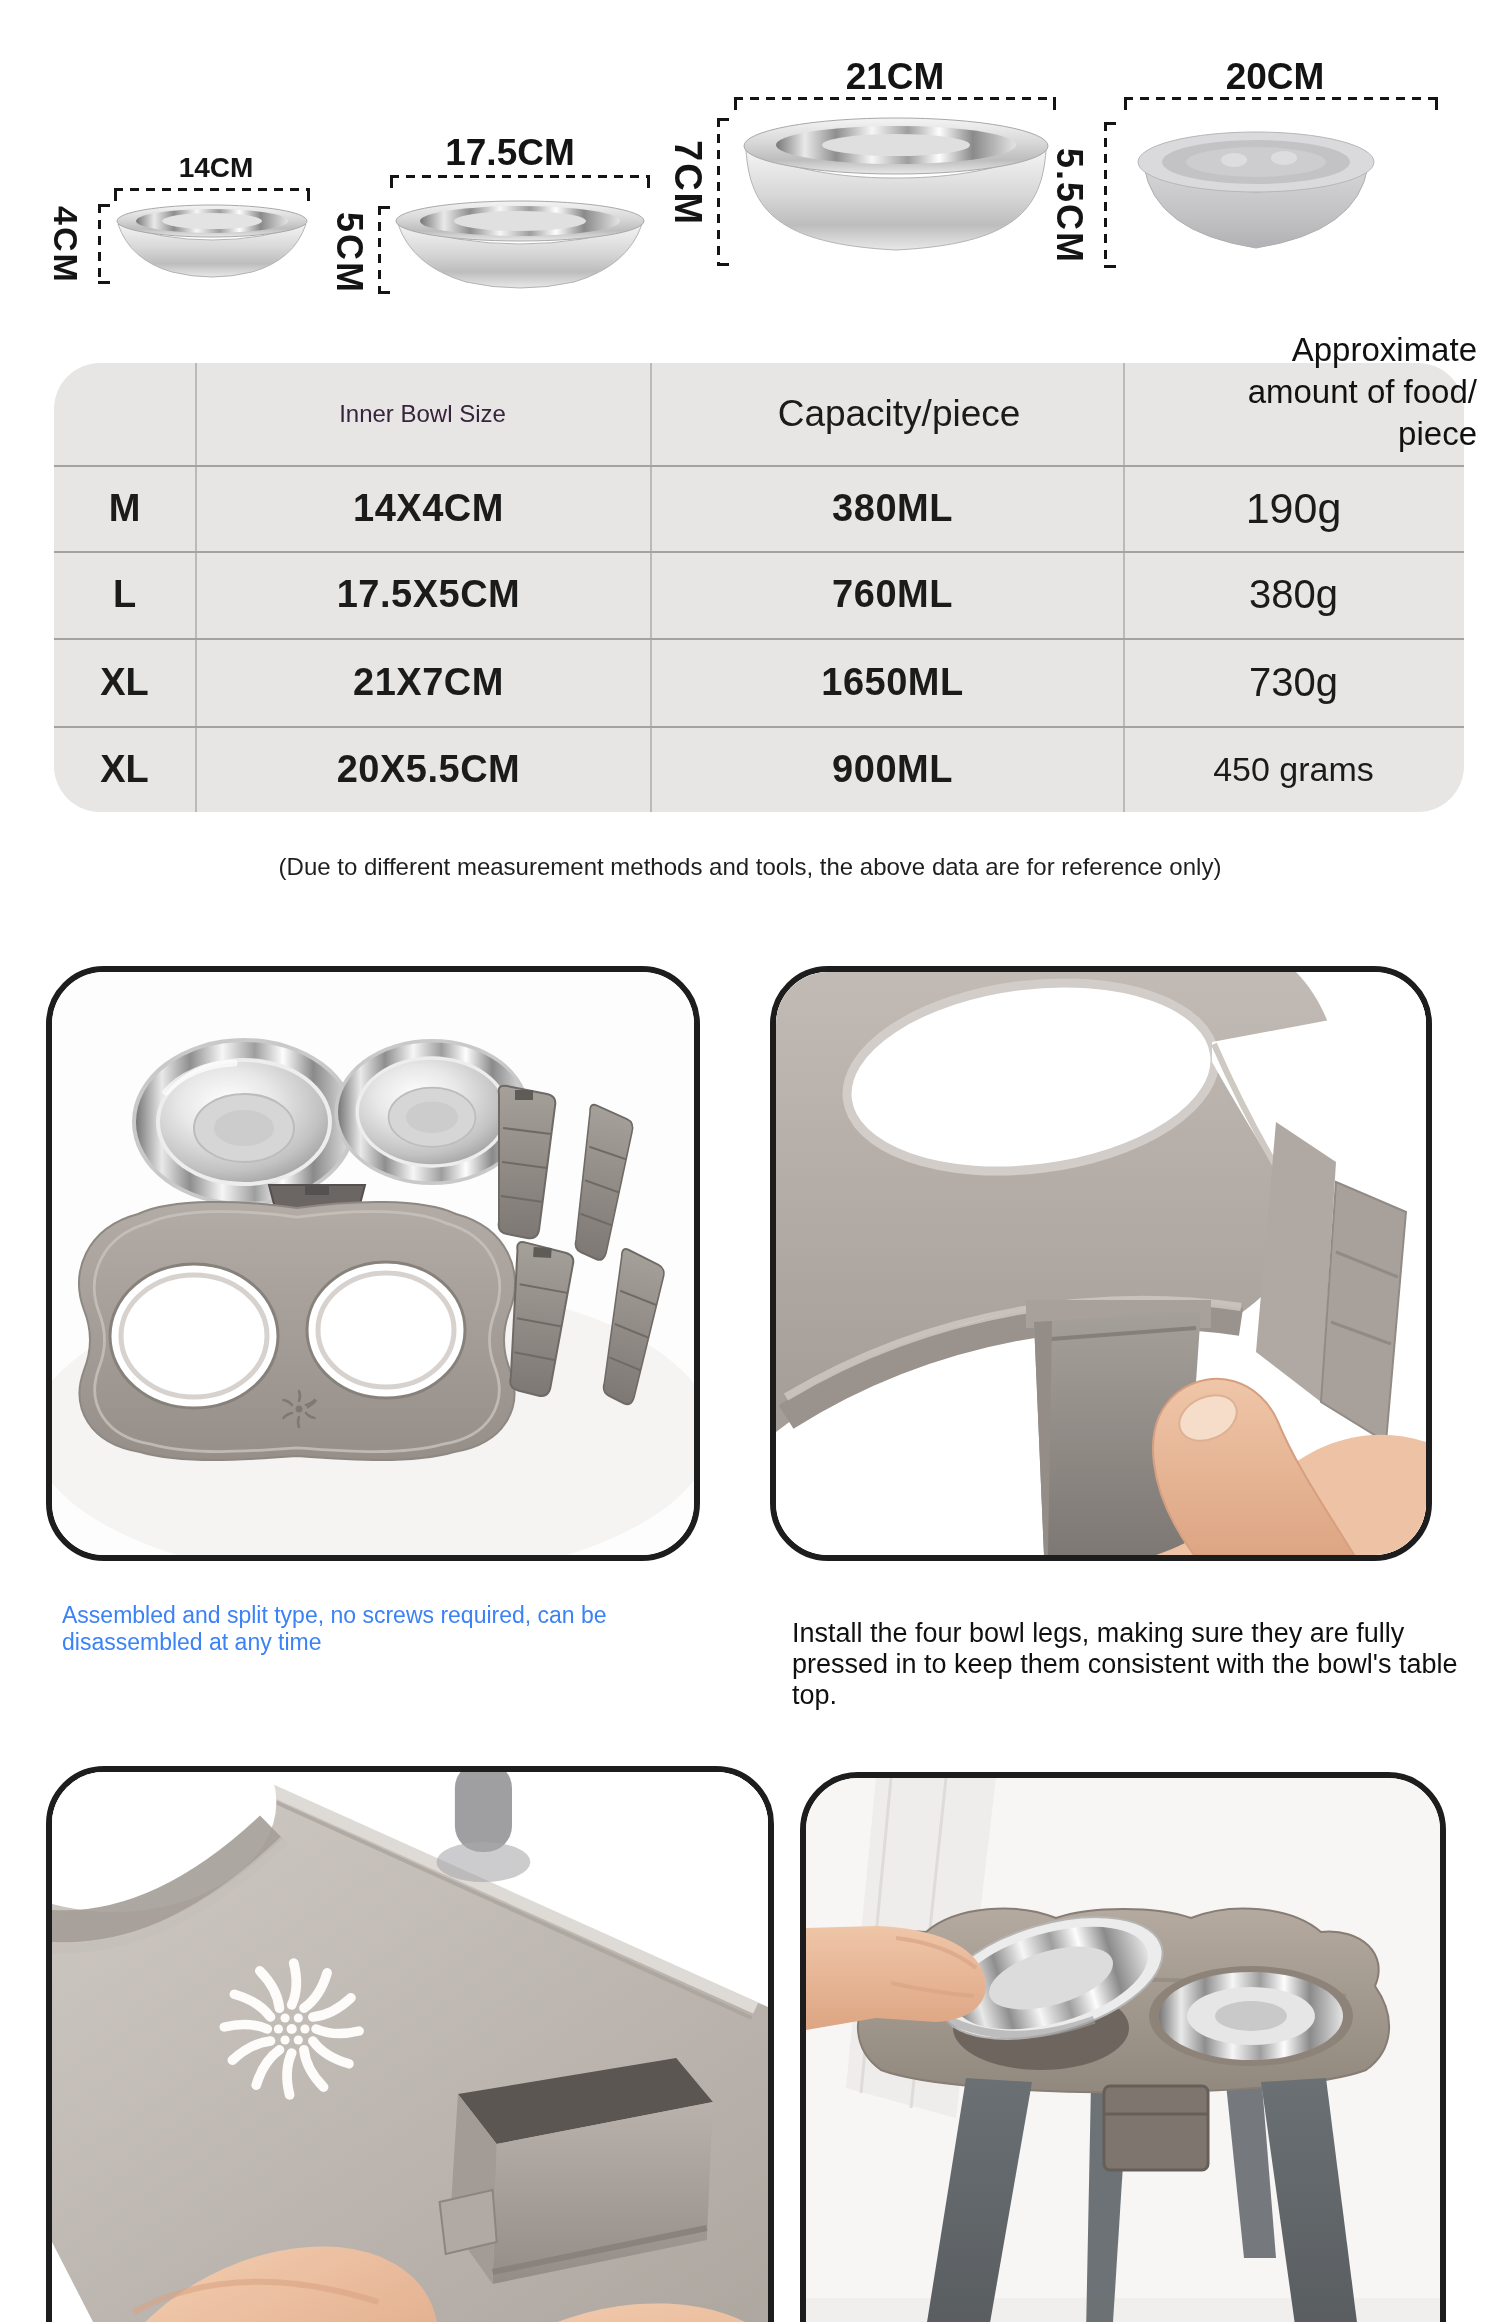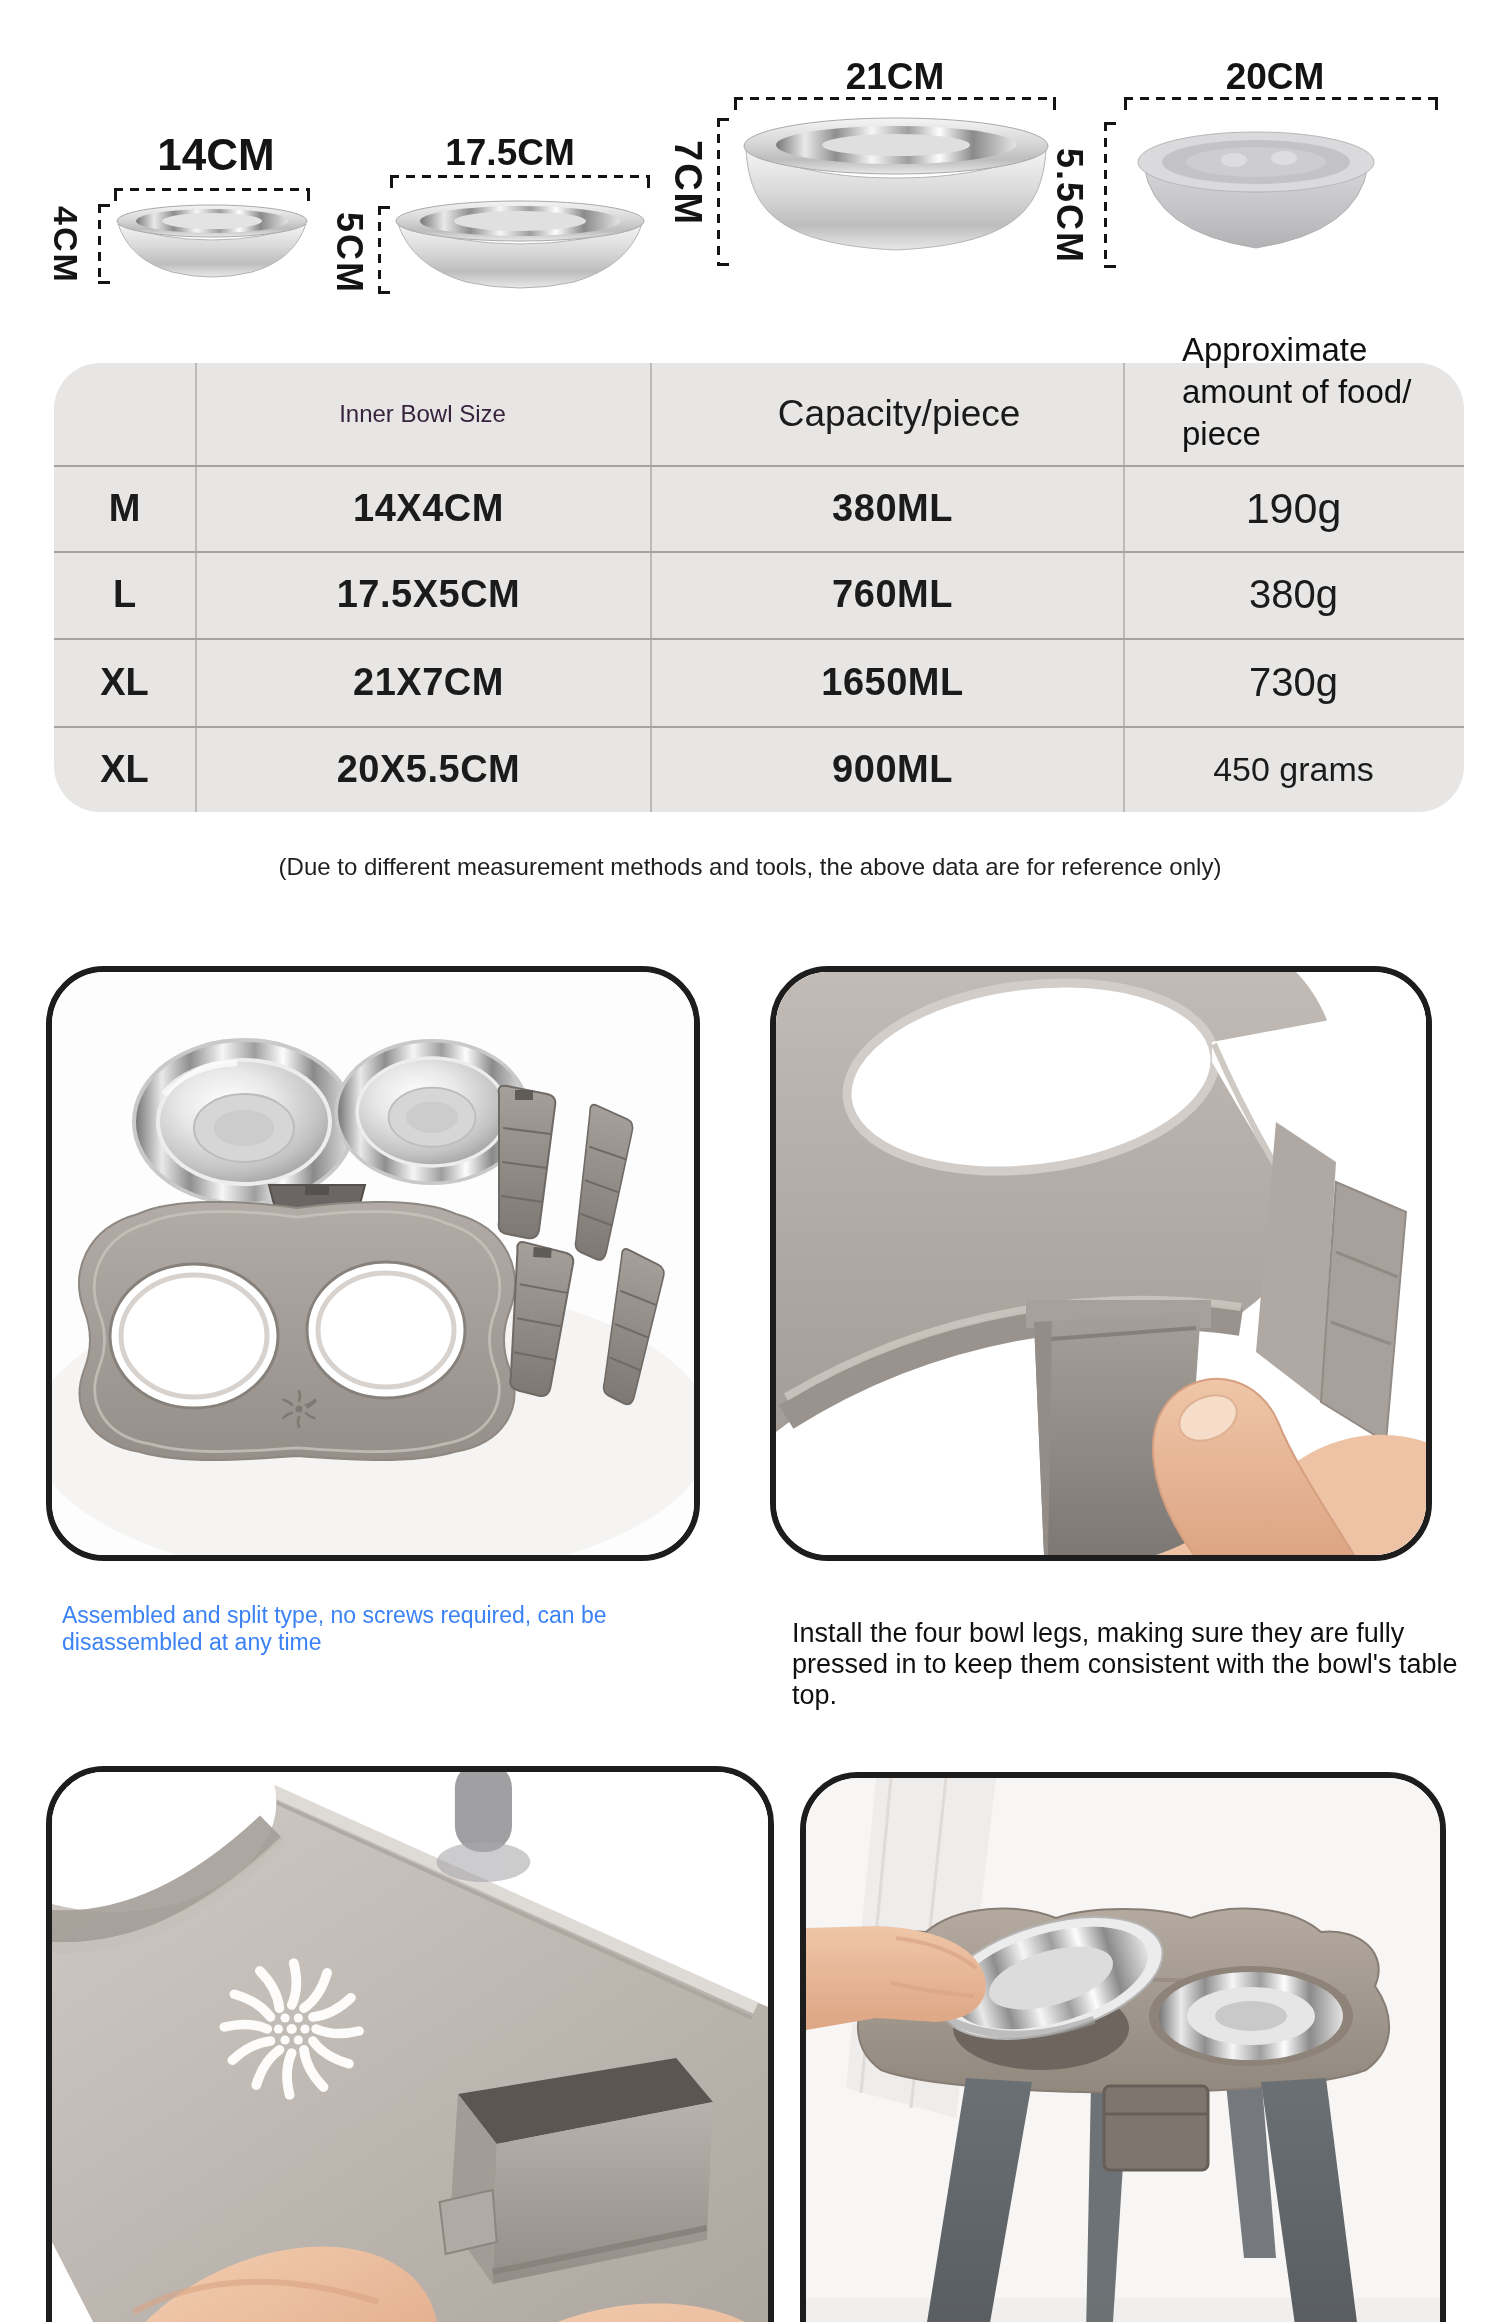--- a/index.html
+++ b/index.html
@@ -21,21 +21,21 @@
   .bowl-svg{position:absolute;display:block;}
 
   
   .sizetable{position:absolute;left:54px;top:363px;width:1410px;height:449px;
              background:var(--table-bg,#e7e6e4);border-radius:46px;
              display:grid;grid-template-columns:141px 455px 473px 341px;
              grid-template-rows:102px 86px 87px 88px 86px;}
   .cell{position:relative;display:flex;align-items:center;justify-content:center;color:#1b1b1b;}
   .h-inner{font-size:24px;color:var(--table-accent-header,#37233d);}
   .h-cap{font-size:37px;margin-left:25px;}
-  .h-food{position:absolute;left:59px;top:-34px;width:286px;font-size:33px;line-height:42px;text-align:left;color:#111;}
+  .h-food{position:absolute;left:68px;top:-34px;width:286px;font-size:33px;line-height:42px;text-align:right;color:#111;}
   .c-size{font-size:38px;font-weight:700;}
   .c-mid{font-size:38px;font-weight:700;letter-spacing:.5px;padding-left:12px;}
   .fz0{font-size:43px;} .fz1{font-size:40px;} .fz2{font-size:40px;} .fz3{font-size:34px;}
   .tl-v{position:absolute;top:0;bottom:0;width:2px;background:var(--table-line-v,#bbbab8);}
   .tl-h{position:absolute;left:0;right:0;height:2px;background:var(--table-line-h,#a4a3a1);}
 
   .disclaimer{position:absolute;left:0;top:853px;width:100%;text-align:center;
               font-size:24px;color:#1f1f1f;margin:0;}
 
   
@@ -114,21 +114,21 @@
       </linearGradient>
       <linearGradient id="gTop4" x1="0" y1="0" x2="0" y2="1">
         <stop offset="0" stop-color="#b4aa9f"></stop>
           <stop offset="1" stop-color="#91887e"></stop>
       </linearGradient>
     </defs>
   </svg>
 
   <section>
 
-    <div class="dim horiz" style="left:151px;top:130px;width:130px;font-size:44px">14CM</div>
+    <div class="dim horiz" style="left:151px;top:152px;width:130px;font-size:28px">14CM</div>
     <div class="hdash" style="left:114px;top:188px;width:196px"></div>
     <div class="vdash" style="left:98px;top:204px;height:80px"></div>
     <div class="dim vlab" style="left:46px;top:206px;height:84px;font-size:34px">4CM</div>
     <svg class="bowl-svg" style="left:114px;top:198px" width="196" height="88" viewBox="0 0 196 88">
       <path d="M4,26 Q16,62 58,74 Q98,84 138,74 Q180,62 192,26 Q148,42 98,42 Q48,42 4,26 Z" fill="url(#gSteelV)" stroke="#b4b4b4"></path>
       <ellipse cx="98" cy="23" rx="95" ry="16" fill="url(#gSteelV)" stroke="#a9a9a9"></ellipse>
       <ellipse cx="98" cy="23" rx="76" ry="12" fill="url(#gBands)"></ellipse>
       <ellipse cx="98" cy="23" rx="50" ry="8" fill="#e3e3e3"></ellipse>
     </svg>
 

